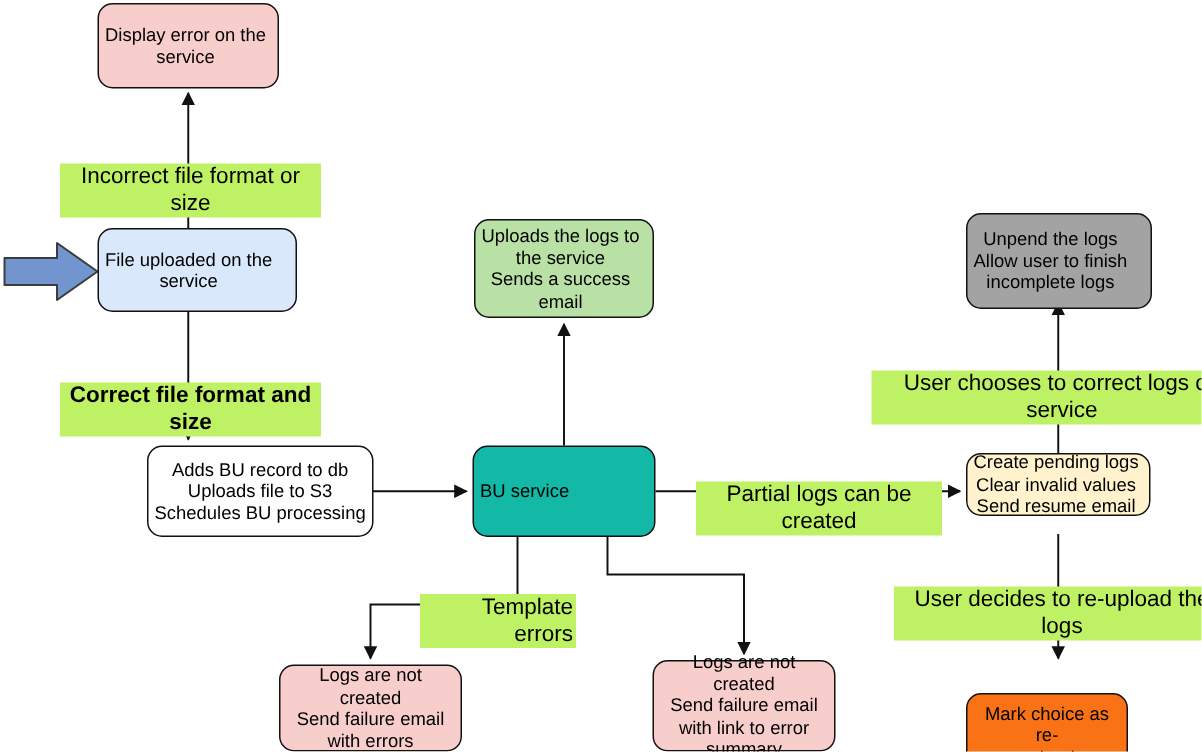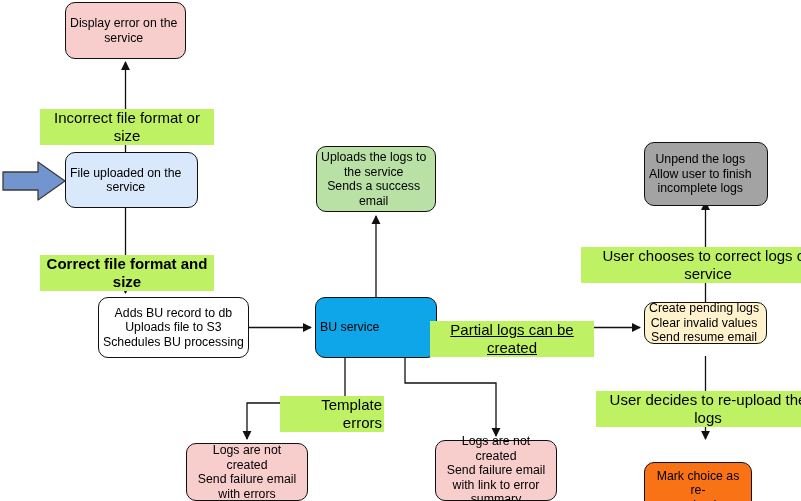--- a/index.html
+++ b/index.html
@@ -68,21 +68,21 @@
 Schedules BU processing</span>
   </div>
 
   <div class="node" style="left:316px;top:146px;width:120px;height:66px;background:#b9e0a5;">
     <span>Uploads the logs to
 the service
 Sends a success
 email</span>
   </div>
 
-  <div class="node" style="left:315px;top:297px;width:122px;height:61px;background:#0ea5e9;">
+  <div class="node" style="left:315px;top:297px;width:122px;height:61px;background:#14b8a6;">
     <span>BU service</span>
   </div>
 
   <div class="node" style="left:644px;top:142px;width:124px;height:64px;background:#a3a3a3;">
     <span>Unpend the logs
 Allow user to finish
 incomplete logs</span>
   </div>
 
   <div class="node" style="left:644px;top:302px;width:123px;height:42px;background:#fff2cc;">
@@ -107,21 +107,21 @@
   <div class="node" style="left:644px;top:462px;width:108px;height:57px;background:#f97316;">
     <span>Mark choice as re-
 upload</span>
   </div>
 
   <div class="edge-label" style="left:40px;top:109px;width:170px;">Incorrect file format or size</div>
 
   <div class="edge-label" style="left:40px;top:255px;width:170px;font-weight:bold;">Correct file format and size</div>
 
 
-  <div class="edge-label" style="left:430px;top:321px;width:160px;text-decoration:underline;">Partial logs can be created</div>
+  <div class="edge-label" style="left:464px;top:321px;width:160px;">Partial logs can be created</div>
 
   <div class="edge-label" style="left:581px;top:247px;width:250px;">User chooses to correct logs on service</div>
 
   <div class="edge-label" style="left:280px;top:396px;width:100px;text-align:right;">Template errors</div>
 
 
   <div class="edge-label" style="left:596px;top:391px;width:220px;">User decides to re-upload the logs</div>
 
 </div>
 

